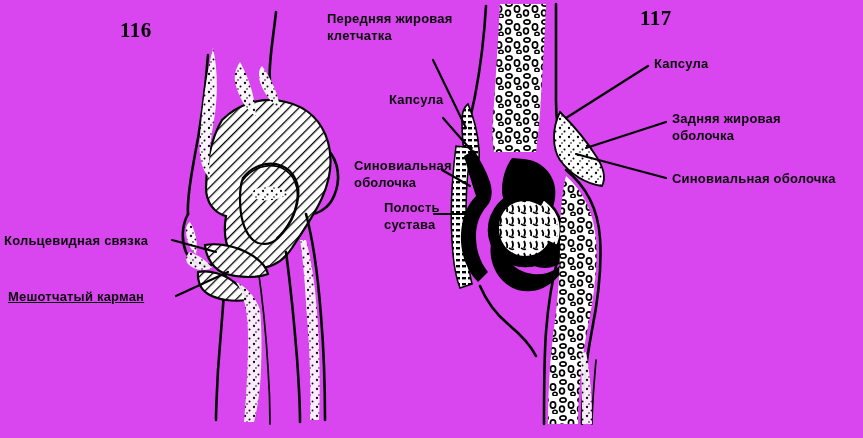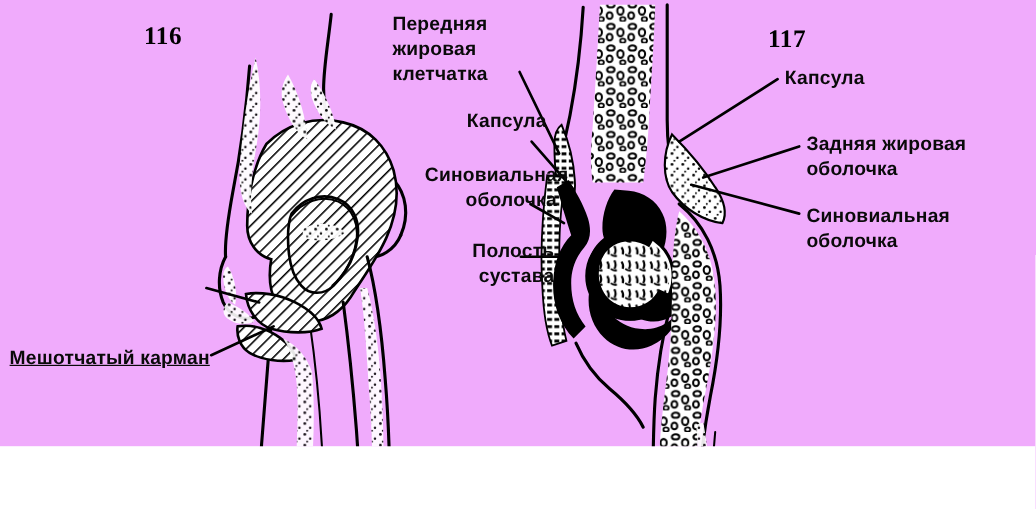--- a/index.html
+++ b/index.html
@@ -3,52 +3,52 @@
 <meta charset="utf-8">
 <style>
   html, body {
     margin: 0;
     padding: 0;
     background: #ffffff;
   }
   #page {
     position: relative;
     width: 863px;
-    height: 372px;
-    background: #f0abfc;
+    height: 438px;
+    background: #d946ef;
     overflow: hidden;
     font-family: "Liberation Sans", sans-serif;
   }
   .fig-num {
     position: absolute;
     font-family: "Liberation Serif", serif;
     font-size: 21px;
     font-weight: 700;
     color: #000000;
     letter-spacing: 0.5px;
   }
   #fig-num-116 { left: 120px; top: 18px; }
-  #fig-num-117 { left: 640px; top: 20px; }
+  #fig-num-117 { left: 640px; top: 6px; }
 
   .label {
     position: absolute;
     font-family: "Liberation Sans", sans-serif;
-    font-size: 16px;
+    font-size: 13px;
     font-weight: 700;
     color: #0a0a0a;
     line-height: 1.32;
     white-space: pre-line;
     letter-spacing: 0.2px;
   }
 
   
   #lbl-anterior-fat   { left: 327px; top: 10px;  width: 150px; }
   #lbl-capsule-left   { left: 389px; top: 91px;  width: 70px; }
-  #lbl-synovial-left  { left: 354px; top: 136px; width: 110px; text-align: right; }
-  #lbl-joint-cavity   { left: 384px; top: 199px; width: 78px; text-align: right; }
+  #lbl-synovial-left  { left: 354px; top: 157px; width: 110px; }
+  #lbl-joint-cavity   { left: 384px; top: 199px; width: 78px; text-align: left; }
   #lbl-annular-lig    { left: 4px;   top: 232px; width: 180px; }
   #lbl-sacciform      { left: 8px;   top: 288px; width: 176px; text-decoration: underline; }
   #lbl-capsule-right  { left: 654px; top: 55px;  width: 90px; }
   #lbl-posterior-fat  { left: 672px; top: 110px; width: 170px; }
   #lbl-synovial-right { left: 672px; top: 170px; width: 190px; }
 
   svg.art {
     position: absolute;
     left: 0;
     top: 0;
@@ -262,20 +262,21 @@
 клетчатка</div>
 
   <div class="label" id="lbl-capsule-left">Капсула</div>
 
   <div class="label" id="lbl-synovial-left">Синовиальная
 оболочка</div>
 
   <div class="label" id="lbl-joint-cavity">Полость
 сустава</div>
 
+  <div class="label" id="lbl-annular-lig">Кольцевидная  связка</div>
 
   <div class="label" id="lbl-sacciform">Мешотчатый  карман</div>
 
   <div class="label" id="lbl-capsule-right">Капсула</div>
 
   <div class="label" id="lbl-posterior-fat">Задняя  жировая
 оболочка</div>
 
   <div class="label" id="lbl-synovial-right">Синовиальная  оболочка</div>
 

